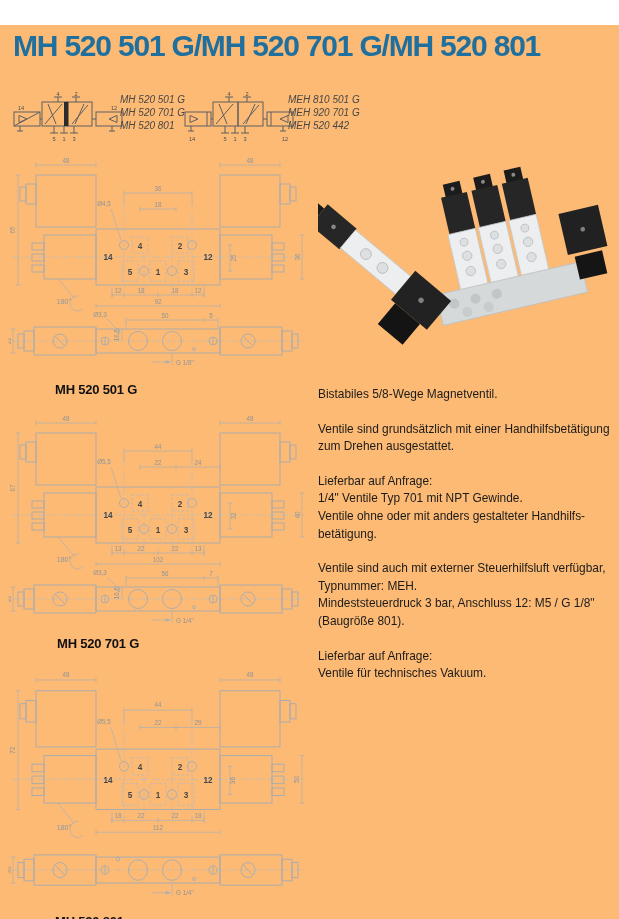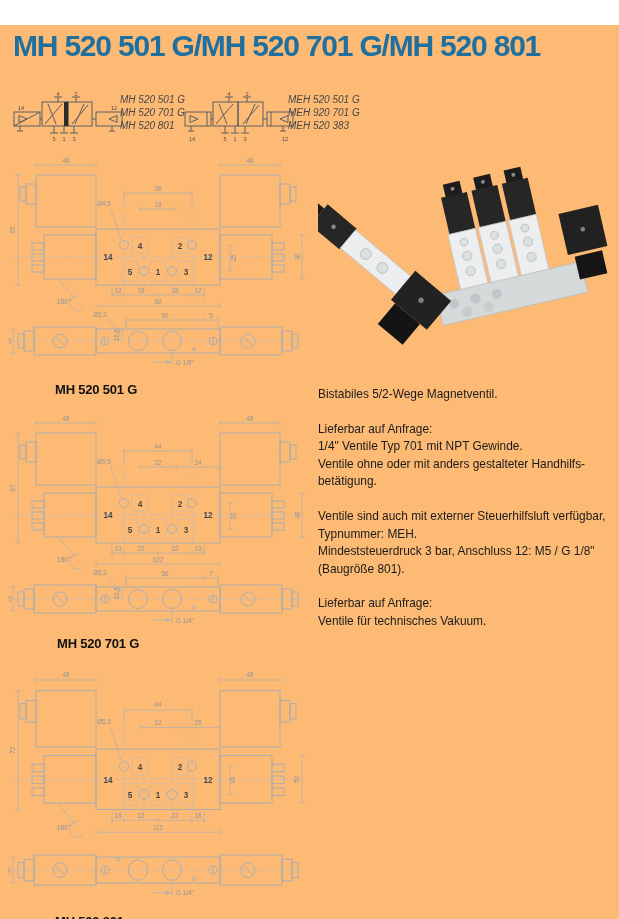--- a/index.html
+++ b/index.html
@@ -113,23 +113,23 @@
     </g>
     <text class="symnum" x="46" y="7.5">4</text>
     <text class="symnum" x="64" y="7.5">2</text>
     <text class="symnum" x="42" y="52.5">5</text>
     <text class="symnum" x="52" y="52.5">1</text>
     <text class="symnum" x="62" y="52.5">3</text>
     <text class="symnum" x="9" y="52.5">14</text>
     <text class="symnum" x="102" y="52.5">12</text>
   </svg>
   <div class="sym-labels" style="left:288px;top:68px">
-    <div>MEH 520 501 G</div>
+    <div>MEH 810 501 G</div>
     <div>MEH 920 701 G</div>
-    <div>MEH 520 383</div>
+    <div>MEH 520 442</div>
   </div>
 
   <svg style="position:absolute;left:318px;top:136px" width="298" height="218" viewBox="0 0 298 218">
     <g transform="translate(120,100) rotate(-13) scale(0.78)">
       <rect x="-12" y="42" width="190" height="40" fill="#d6d9da" stroke="#bcbfc1"></rect>
       <circle cx="8" cy="58" r="6.5" fill="#c3c6c8"></circle>
         <circle cx="36" cy="58" r="6.5" fill="#c3c6c8"></circle>
         <circle cx="64" cy="58" r="6.5" fill="#c3c6c8"></circle>
       <circle cx="22" cy="72" r="6.5" fill="#c9cccd"></circle>
         <circle cx="50" cy="72" r="6.5" fill="#c9cccd"></circle>
@@ -615,19 +615,20 @@
           <circle cx="240" cy="188" r="7"></circle>
           <line x1="235.5" y1="183.5" x2="244.5" y2="192.5"></line>
     <rect x="274" y="178" width="10" height="20"></rect>
           <rect x="284" y="181" width="6" height="14"></rect>
   </g>
 </svg>
 </div>
   <div class="dlabel" style="left:55px;top:889px">MH 520 801</div>
 
   <div class="desc">
-      <p>Bistabiles 5/2-Wege Magnetventil.</p>
+      <p>Bistabiles 5/8-Wege Magnetventil.</p>
+      <p>Ventile sind grundsätzlich mit einer Handhilfsbetätigung<br>zum Drehen ausgestattet.</p>
       <p>Lieferbar auf Anfrage:<br>1/4" Ventile Typ 701 mit NPT Gewinde.<br>Ventile ohne oder mit anders gestalteter Handhilfs-<br>betätigung.</p>
       <p>Ventile sind auch mit externer Steuerhilfsluft verfügbar,<br>Typnummer: MEH.<br>Mindeststeuerdruck 3 bar, Anschluss 12: M5 / G 1/8"<br>(Baugröße 801).</p>
       <p>Lieferbar auf Anfrage:<br>Ventile für technisches Vakuum.</p>
     </div>
 
 </div>
 
 </body></html>

